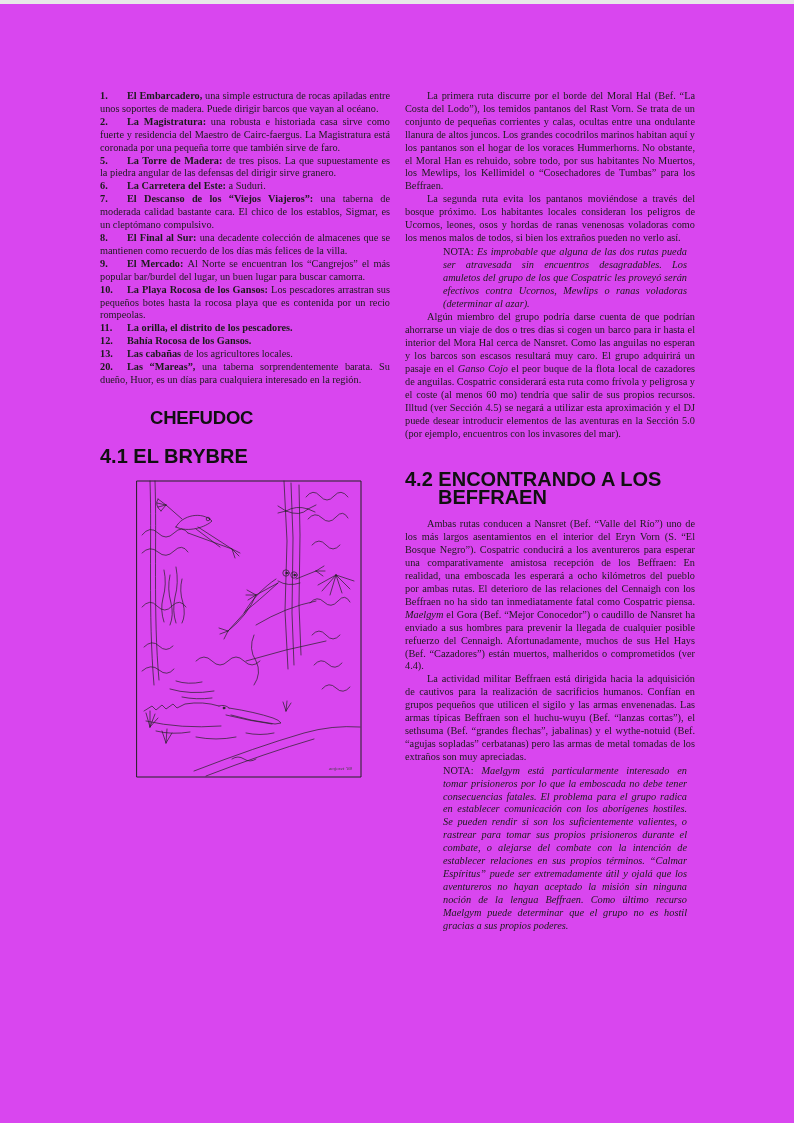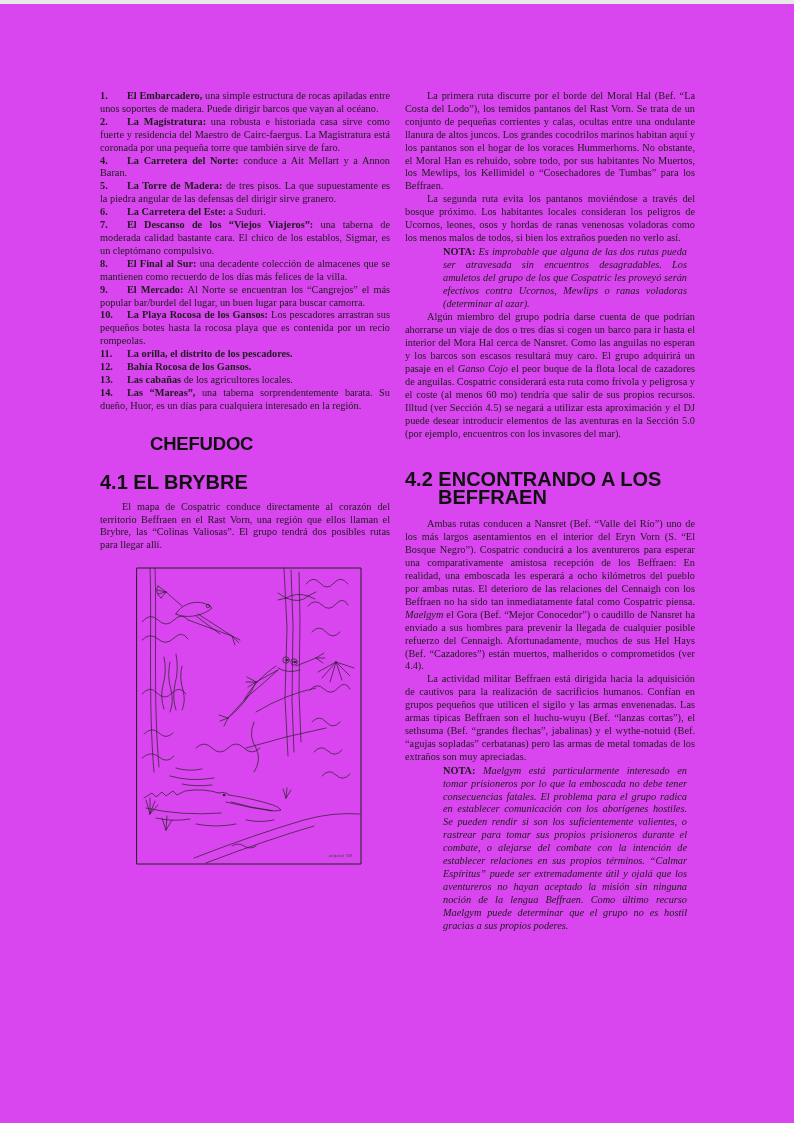--- a/index.html
+++ b/index.html
@@ -5,58 +5,56 @@
   html,body{margin:0;padding:0;background:#e8e8e8;}
   .page{width:794px;height:1123px;background:#d946ef;position:relative;overflow:hidden;margin:4px auto;}
   .columns{position:absolute;left:100px;top:86px;display:flex;gap:15px;}
   .col{width:290px;font-family:"Liberation Serif",serif;font-size:10.3px;line-height:12.9px;color:#1b1b1b;text-align:justify;}
   .item{margin:0;}
   .num{display:inline-block;width:27px;font-weight:700;}
   .b{font-weight:700;}
   .i{font-style:italic;}
   .para{margin:0;text-indent:22px;}
   .nota{margin:1px 8px 1px 38px;font-style:italic;}
-  .nota-label{font-weight:700;font-style:normal;}
+  .nota-label{font-weight:400;font-style:normal;}
   h1.sec{font-family:"Liberation Sans",sans-serif;font-size:18.5px;line-height:22px;font-weight:700;margin:20px 0 0 0;text-align:left;color:#101010;letter-spacing:-0.2px;}
   h2.sub{font-family:"Liberation Sans",sans-serif;font-size:20px;line-height:18px;font-weight:700;margin:18px 0 10px 0;text-align:left;color:#101010;}
   h1 .hindent{padding-left:50px;}
   h2 .hindent{padding-left:33px;}
   .hline{display:block;}
   .figure{margin:10px 0 0 36px;width:227px;height:317px;}
   [data-name="right-column-blocks"] h2.sub{margin-top:30px;margin-bottom:12px;}
   svg text{font-family:"Liberation Serif",serif;}
 </style>
 </head>
 <body>
 
 <div class="page" data-name="document-page">
   <div class="columns" data-name="page-columns">
 
     <div class="col" data-name="left-column">
       <div data-name="left-column-blocks">
           <p class="item" data-name="list-item"><span class="num" data-name="item-number">1.</span><span class="b" data-name="item-title">El Embarcadero, </span><span data-name="item-text">una simple estructura de rocas apiladas entre unos soportes de madera. Puede dirigir barcos que vayan al océano.</span></p>
           <p class="item" data-name="list-item"><span class="num" data-name="item-number">2.</span><span class="b" data-name="item-title">La Magistratura: </span><span data-name="item-text">una robusta e historiada casa sirve como fuerte y residencia del Maestro de Cairc-faergus. La Magistratura está coronada por una pequeña torre que también sirve de faro.</span></p>
-          <p class="item" data-name="list-item"><span class="num" data-name="item-number">4.</span><span class="b" data-name="item-title">La Carretera del Norte: </span><span data-name="item-text">conduce a Ait Mellart y a Annon Baran.</span></p>
           <p class="item" data-name="list-item"><span class="num" data-name="item-number">5.</span><span class="b" data-name="item-title">La Torre de Madera: </span><span data-name="item-text">de tres pisos. La que supuestamente es la piedra angular de las defensas del dirigir sirve granero.</span></p>
           <p class="item" data-name="list-item"><span class="num" data-name="item-number">6.</span><span class="b" data-name="item-title">La Carretera del Este: </span><span data-name="item-text">a Suduri.</span></p>
           <p class="item" data-name="list-item"><span class="num" data-name="item-number">7.</span><span class="b" data-name="item-title">El Descanso de los “Viejos Viajeros”: </span><span data-name="item-text">una taberna de moderada calidad bastante cara. El chico de los establos, Sigmar, es un cleptómano compulsivo.</span></p>
           <p class="item" data-name="list-item"><span class="num" data-name="item-number">8.</span><span class="b" data-name="item-title">El Final al Sur: </span><span data-name="item-text">una decadente colección de almacenes que se mantienen como recuerdo de los días más felices de la villa.</span></p>
           <p class="item" data-name="list-item"><span class="num" data-name="item-number">9.</span><span class="b" data-name="item-title">El Mercado: </span><span data-name="item-text">Al Norte se encuentran los “Cangrejos” el más popular bar/burdel del lugar, un buen lugar para buscar camorra.</span></p>
           <p class="item" data-name="list-item"><span class="num" data-name="item-number">10.</span><span class="b" data-name="item-title">La Playa Rocosa de los Gansos: </span><span data-name="item-text">Los pescadores arrastran sus pequeños botes hasta la rocosa playa que es contenida por un recio rompeolas.</span></p>
           <p class="item" data-name="list-item"><span class="num" data-name="item-number">11.</span><span class="b" data-name="item-title">La orilla, el distrito de los pescadores.</span></p>
           <p class="item" data-name="list-item"><span class="num" data-name="item-number">12.</span><span class="b" data-name="item-title">Bahía Rocosa de los Gansos.</span></p>
           <p class="item" data-name="list-item"><span class="num" data-name="item-number">13.</span><span class="b" data-name="item-title">Las cabañas </span><span data-name="item-text">de los agricultores locales.</span></p>
-          <p class="item" data-name="list-item"><span class="num" data-name="item-number">14.</span><span class="b" data-name="item-title">Las “Mareas”, </span><span data-name="item-text">una taberna sorprendentemente barata. Su dueño, Huor, es un días para cualquiera interesado en la región.</span></p>
+          <p class="item" data-name="list-item"><span class="num" data-name="item-number">20.</span><span class="b" data-name="item-title">Las “Mareas”, </span><span data-name="item-text">una taberna sorprendentemente barata. Su dueño, Huor, es un días para cualquiera interesado en la región.</span></p>
           <h1 class="sec" data-name="section-heading">
             <span class="hline hindent" data-name="heading-line">CHEFUDOC</span>
           </h1>
           <h2 class="sub" data-name="section-heading">
             <span class="hline" data-name="heading-line">4.1 EL BRYBRE</span>
           </h2>
-          <p class="para" data-name="paragraph"><span data-name="text-run">El mapa de Cospatric conduce directamente al corazón del territorio Beffraen en el Rast Vorn, una región que ellos llaman el Brybre, las “Colinas Valiosas”. El grupo tendrá dos posibles rutas para llegar allí.</span></p>
         </div>
 
       <figure class="figure" style="margin-left:36px;margin-top:10px;margin-bottom:0;" data-name="jungle-illustration">
         <svg width="227" height="317" viewBox="0 0 227 317" data-name="jungle-illustration-art">
           <g stroke="#222" stroke-width="0.7" fill="none" stroke-linecap="round" stroke-linejoin="round">
             <rect x="1" y="6" width="224" height="296" stroke-width="1" data-name="illustration-frame"></rect>
 
             <path d="M14,6 C16,60 12,140 18,210"></path>
             <path d="M19,6 C21,60 17,140 23,205"></path>
             <path d="M28,95 q3,14 -1,28 q-3,12 1,24"></path>

